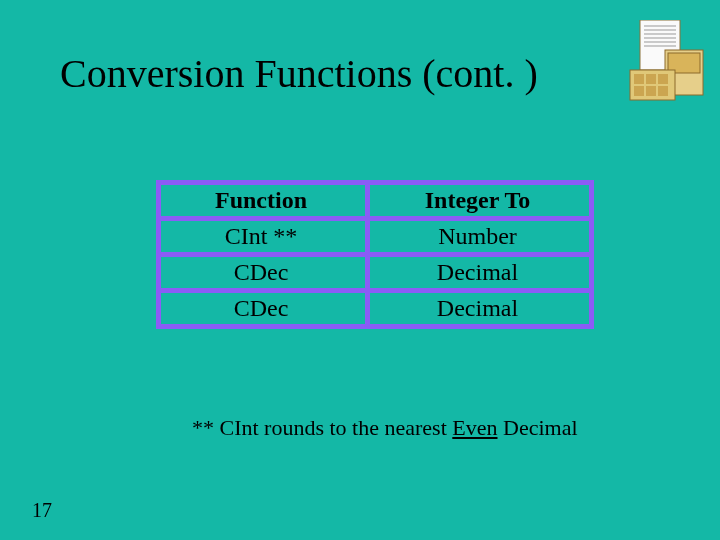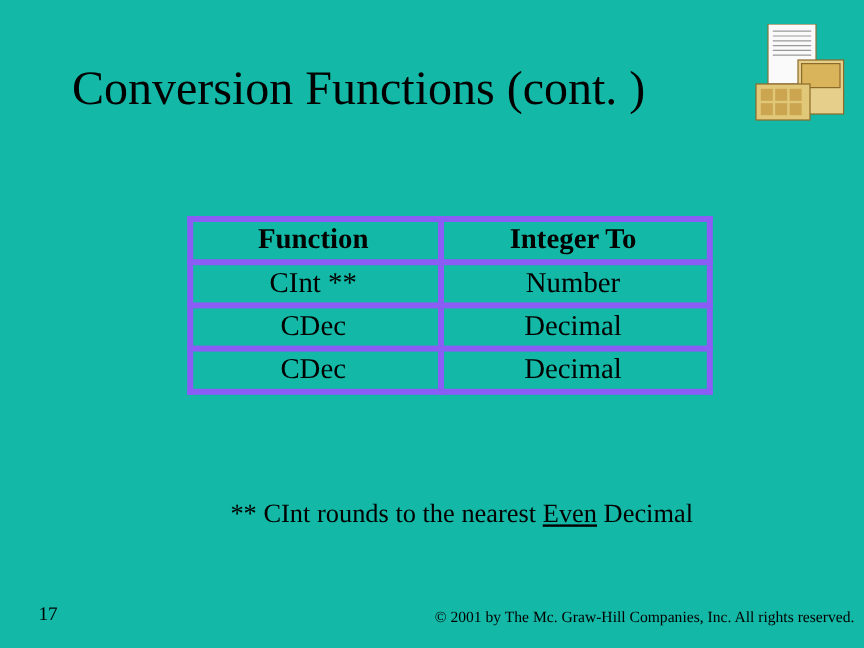--- a/index.html
+++ b/index.html
@@ -57,21 +57,21 @@
   font-size: 22px;
 }
 .even-underline {
   text-decoration: underline;
   margin-top: 23px;
 }
 .page-num {
   position: absolute;
   left: 32px;
   bottom: 18px;
-  font-size: 16px;
+  font-size: 20px;
   margin-top: 20px;
 }
 .copyright {
   position: absolute;
   right: 8px;
   bottom: 18px;
   font-size: 13px;
 }
 </style>
 </head>
@@ -121,15 +121,14 @@
       <td class="col2">Decimal</td>
     </tr>
   </tbody>
     </table>
 
   <div class="footnote">
     <span>** CInt rounds to the nearest </span><span class="even-underline">Even</span><span> Decimal</span>
   </div>
 
   <div class="page-num">17</div>
-  <div class="copyright">© 2001 by The Mc. Graw-Hill Companies, Inc. All rights reserved.</div>
 
 </div>
 
 </body></html>

